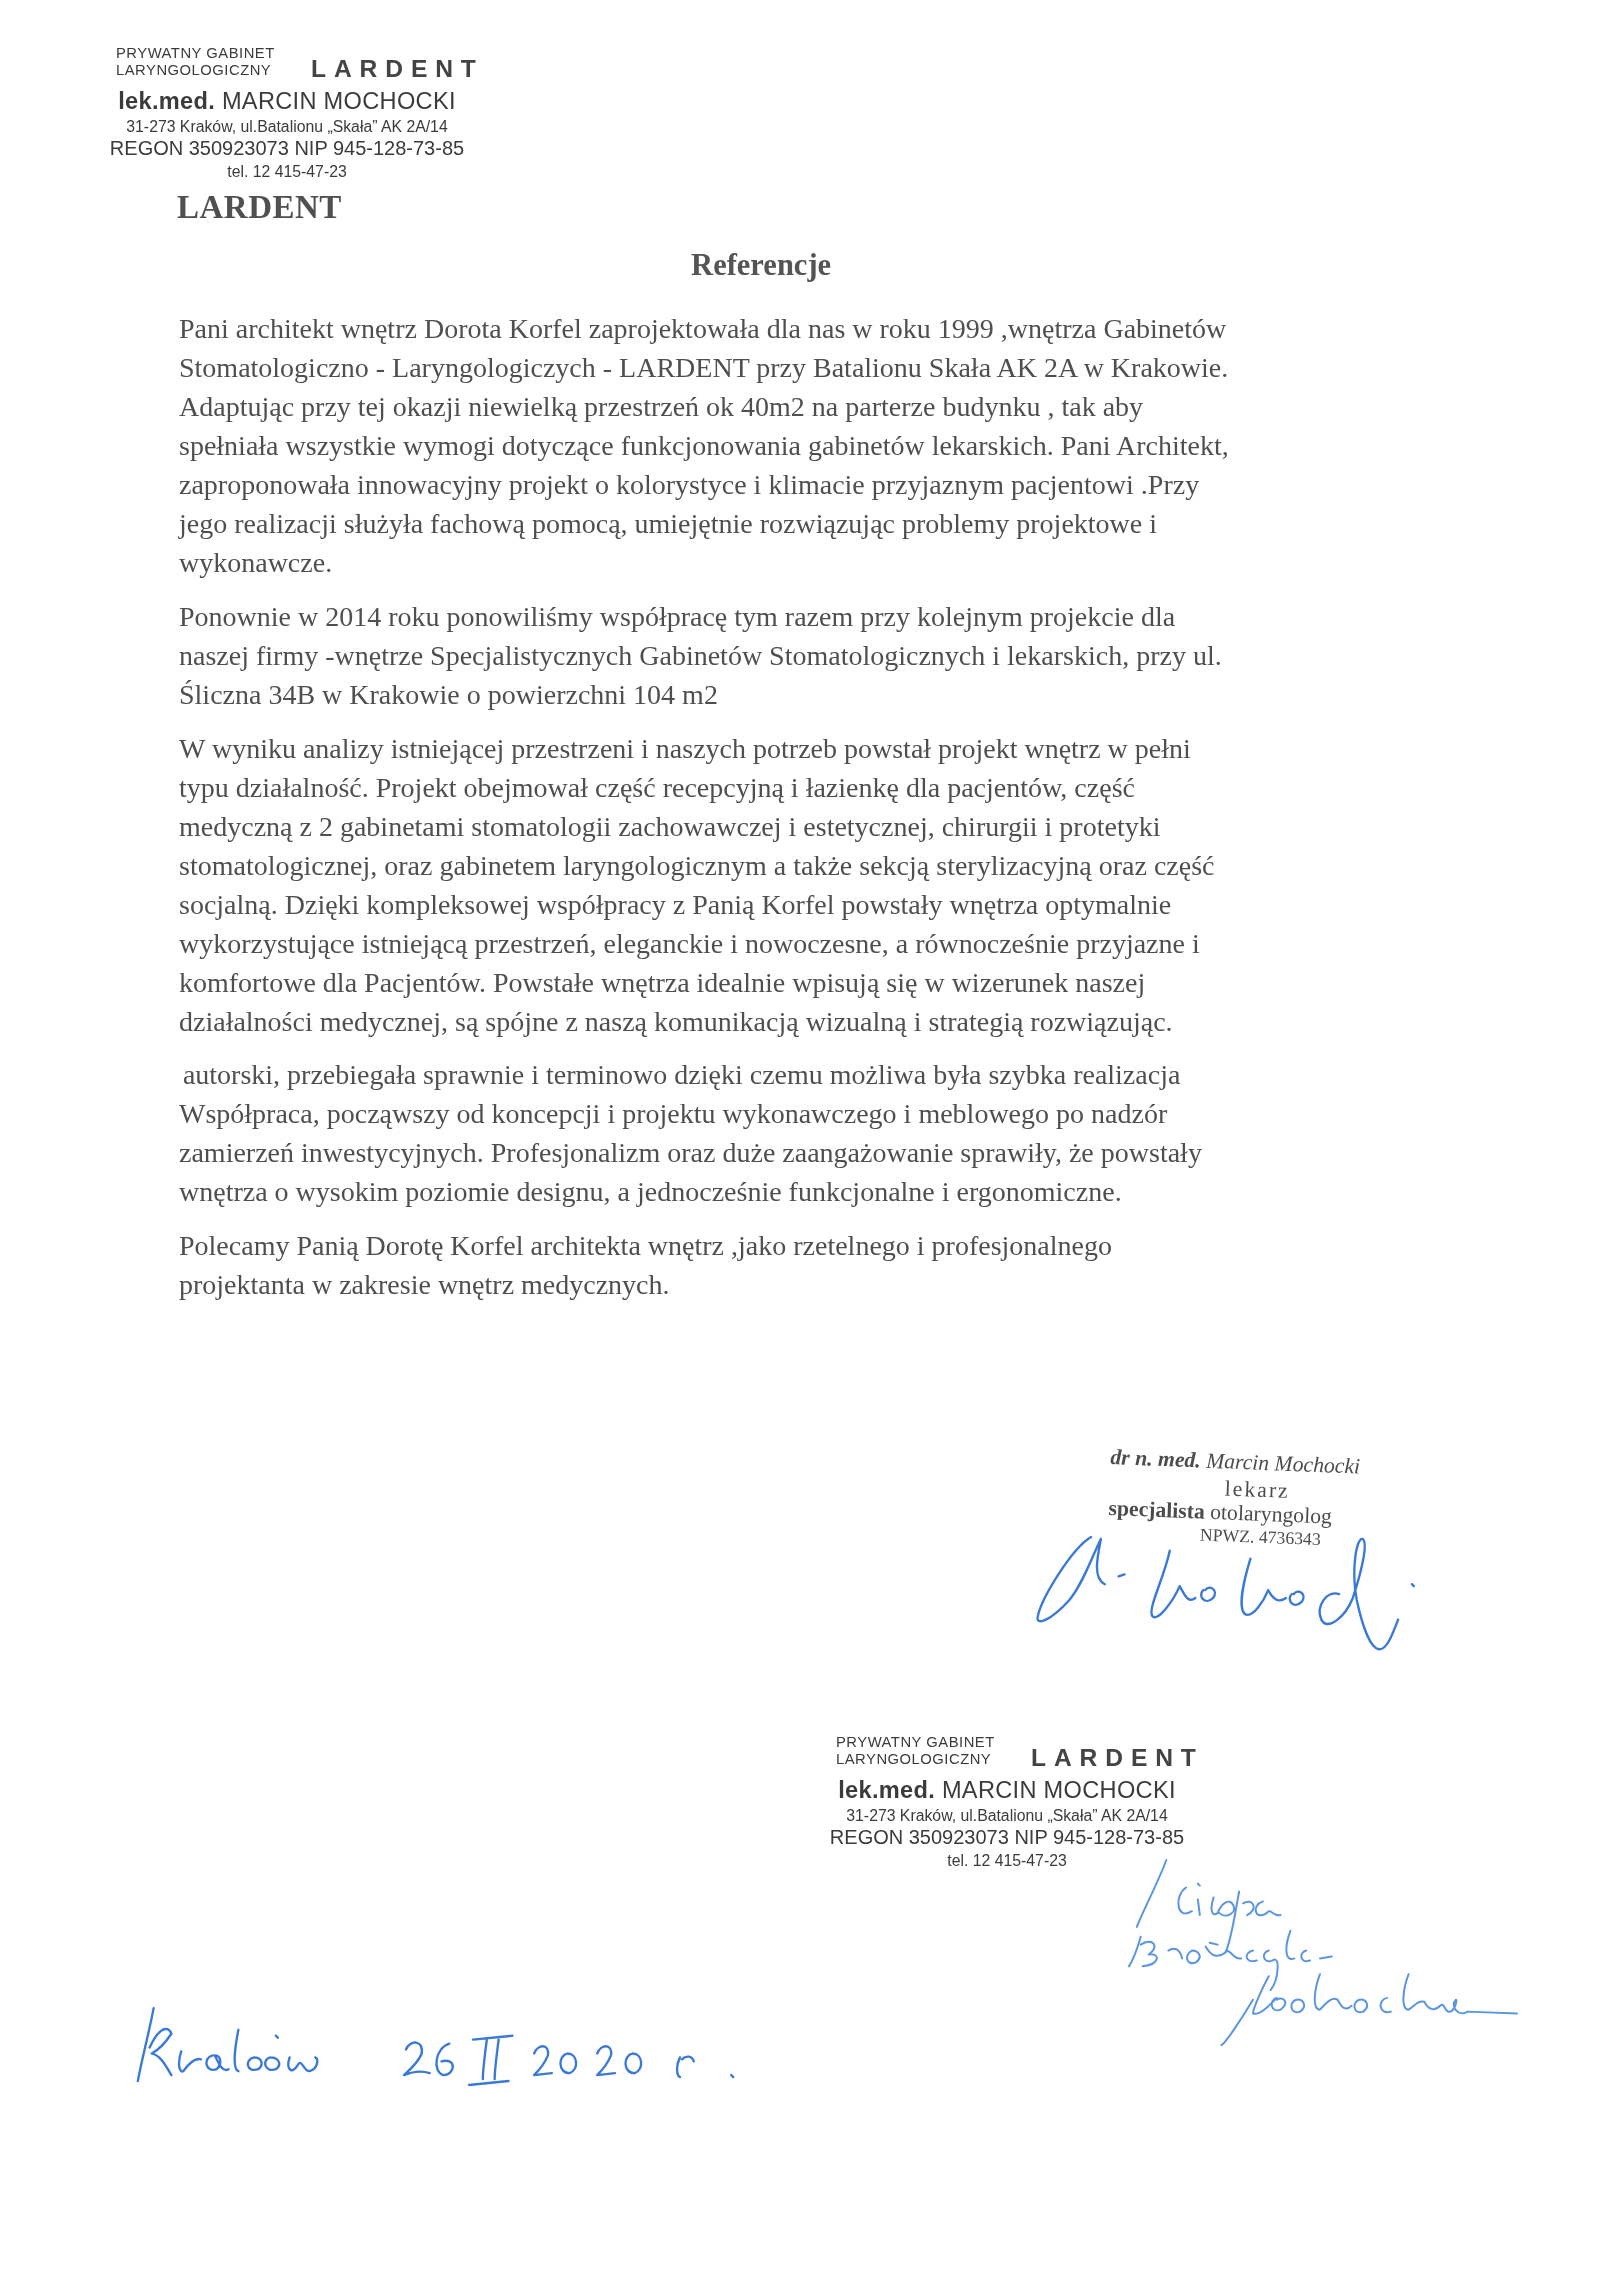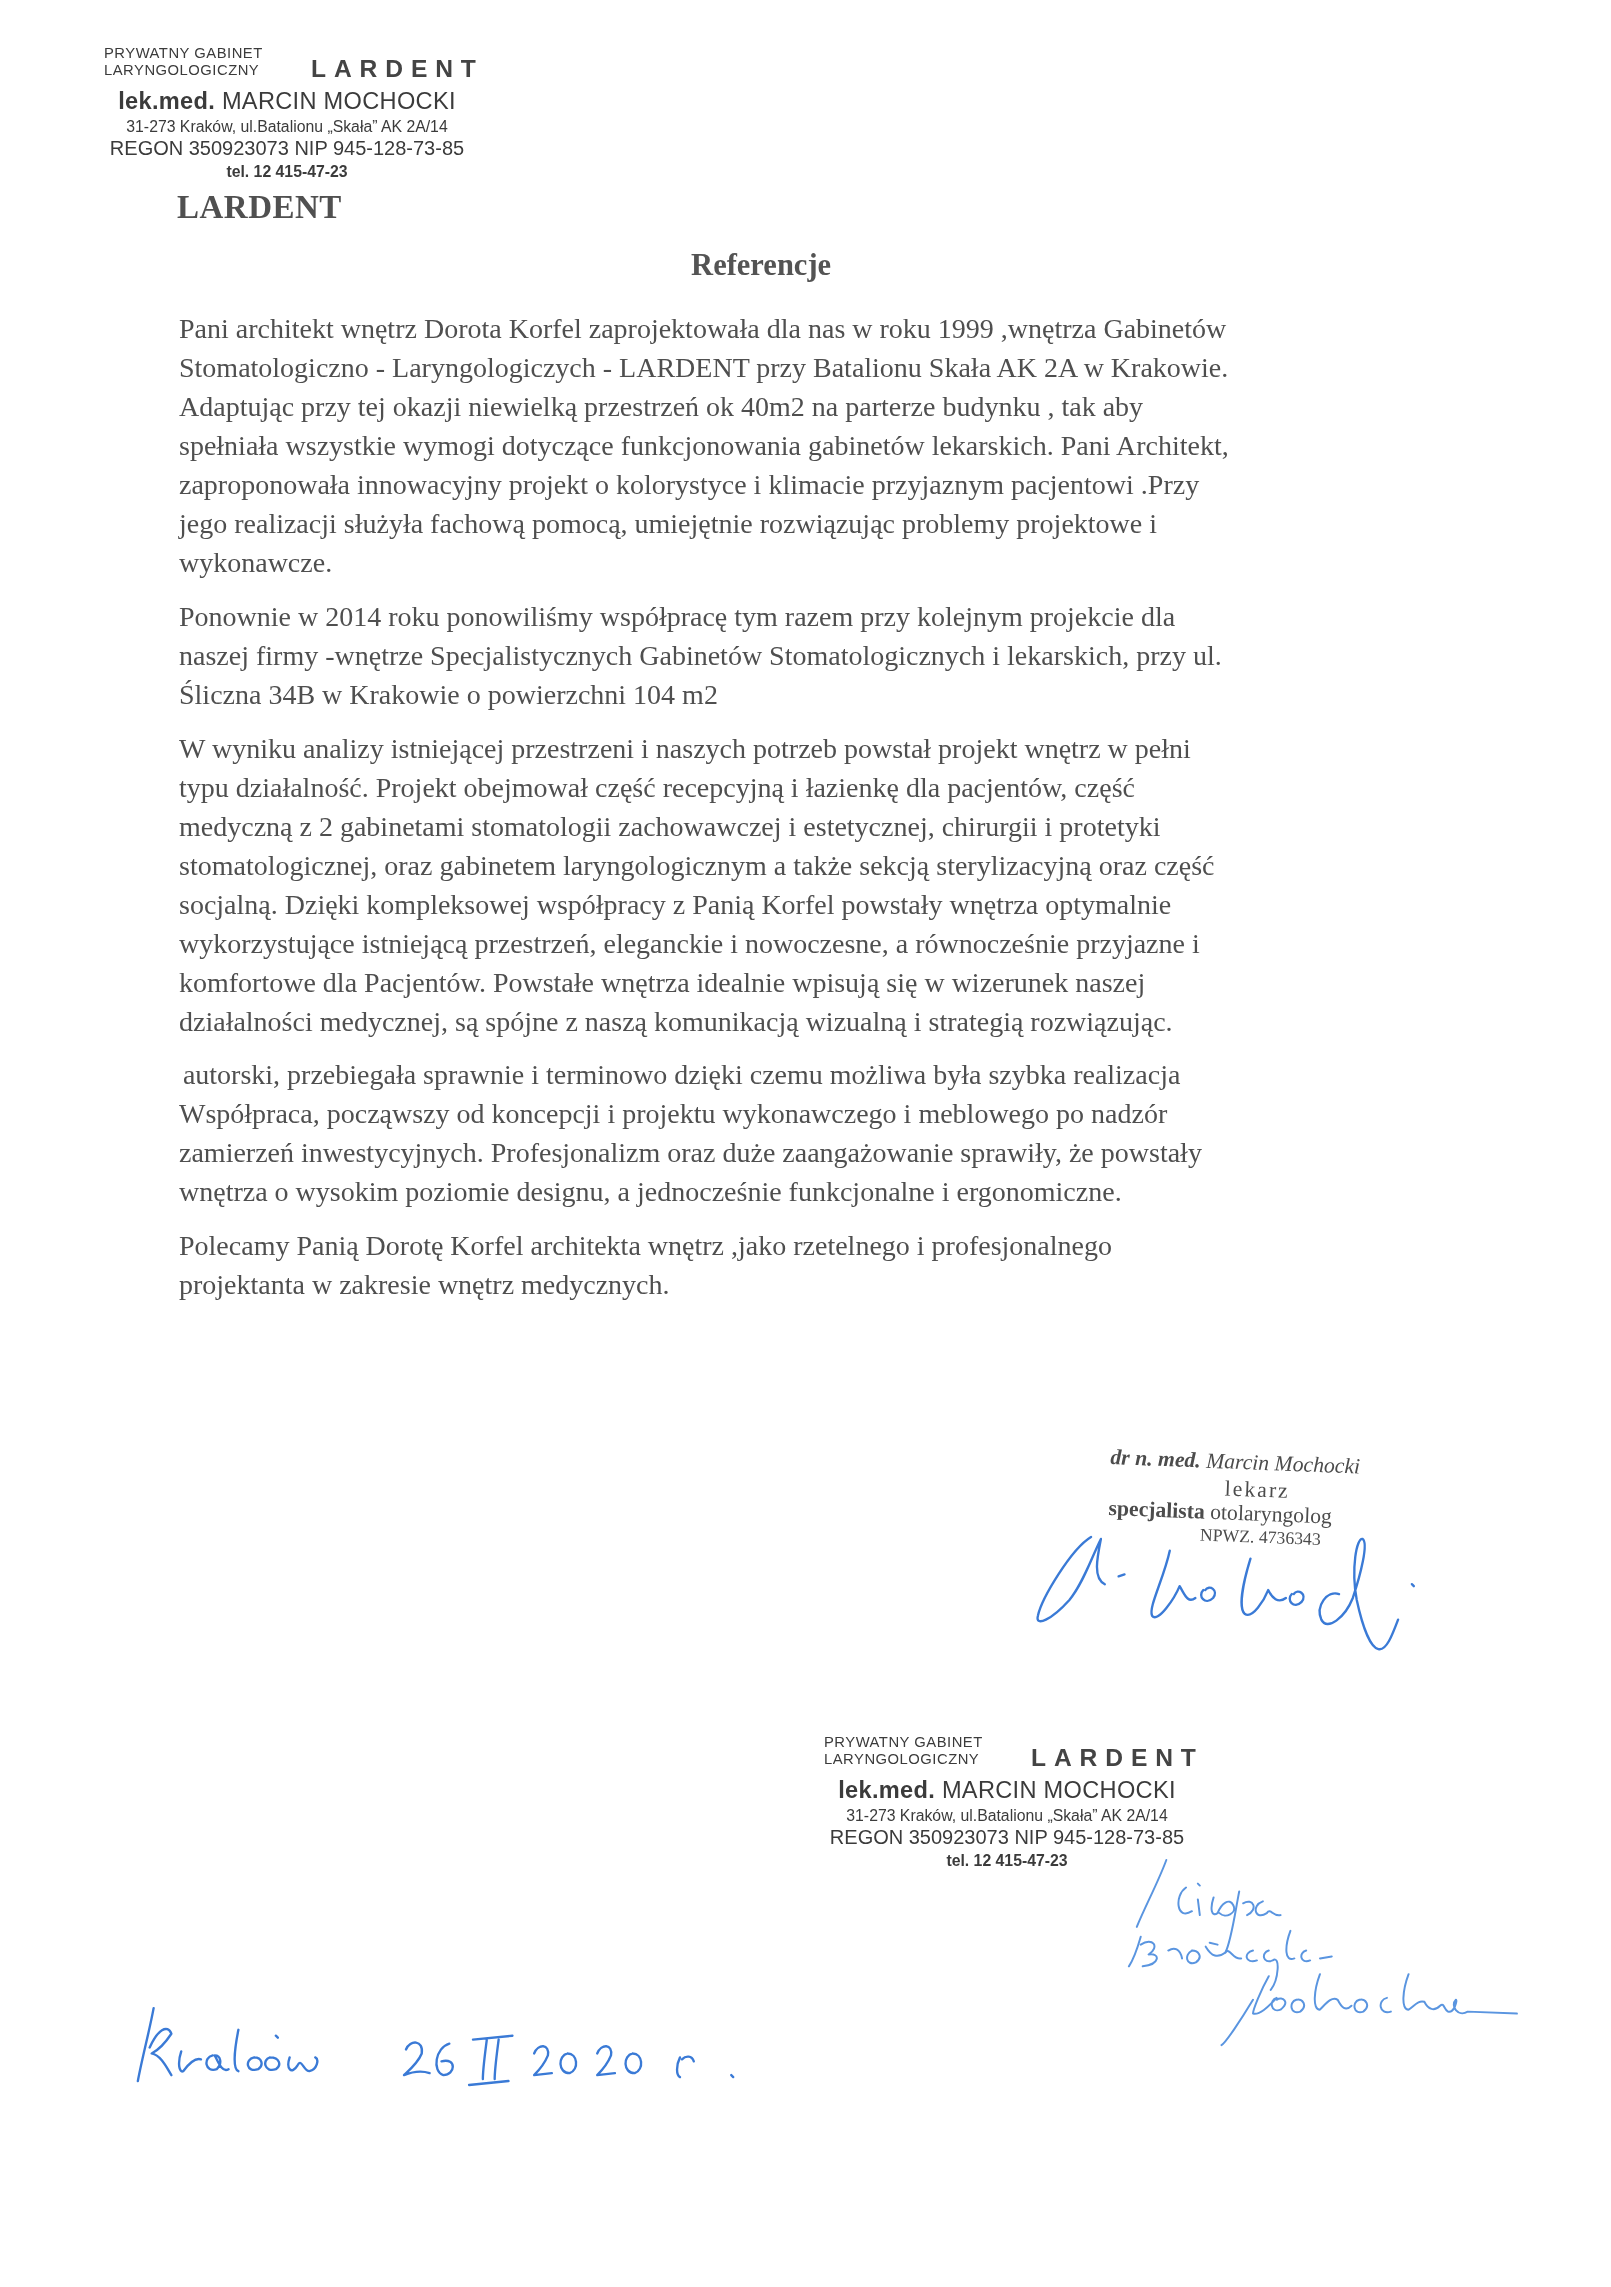--- a/index.html
+++ b/index.html
@@ -7,33 +7,33 @@
 
     .stamp {
       position: absolute;
       width: 366px;
       font-family: "Liberation Sans", sans-serif;
       color: #3b3b3b;
       text-align: center;
     }
     .stamp .row1 { position: relative; height: 43px; }
     .stamp .small-caps-block {
-      position: absolute; left: 0; top: 0;
+      position: absolute; left: 12px; top: 0;
       font-size: 14.8px; line-height: 16.7px; letter-spacing: 0.5px; text-align: left; width: 202px;
     }
     .stamp .small-caps-block span { display: block; }
     .stamp .brand {
       position: absolute; left: 207px; top: 9.9px;
       font-size: 24.6px; letter-spacing: 7.9px; font-weight: bold; color: #444;
     }
     .stamp .name { font-size: 23.6px; line-height: 27.6px; letter-spacing: 0.3px; }
     .stamp .name b { font-weight: bold; }
     .stamp .addr { font-size: 15.8px; line-height: 21.7px; }
     .stamp .regon { font-size: 20px; line-height: 23.6px; }
-    .stamp .tel { font-size: 15.8px; line-height: 21.7px; font-weight: bold; }
+    .stamp .tel { font-size: 15.8px; line-height: 21.7px; }
 
     .header-brand {
       position: absolute; left: 177px; top: 189px;
       font-family: "Liberation Serif", serif; font-weight: bold;
       font-size: 33px; color: #505050; letter-spacing: 0.5px;
     }
     .title {
       position: absolute; left: 0; width: 1536px; top: 248px; text-align: center;
       padding-left: 0px;
       font-family: "Liberation Serif", serif; font-weight: bold;

